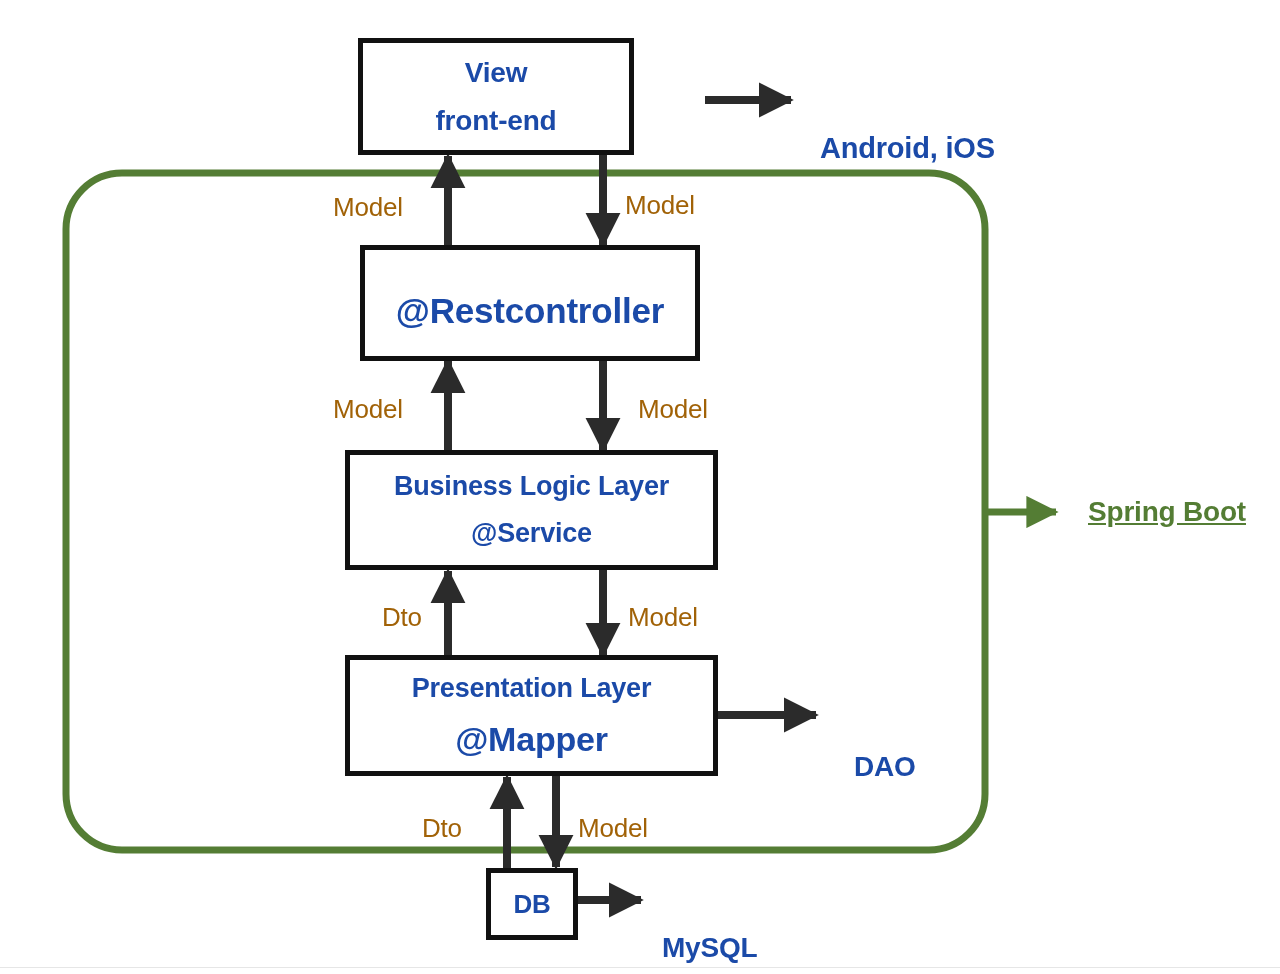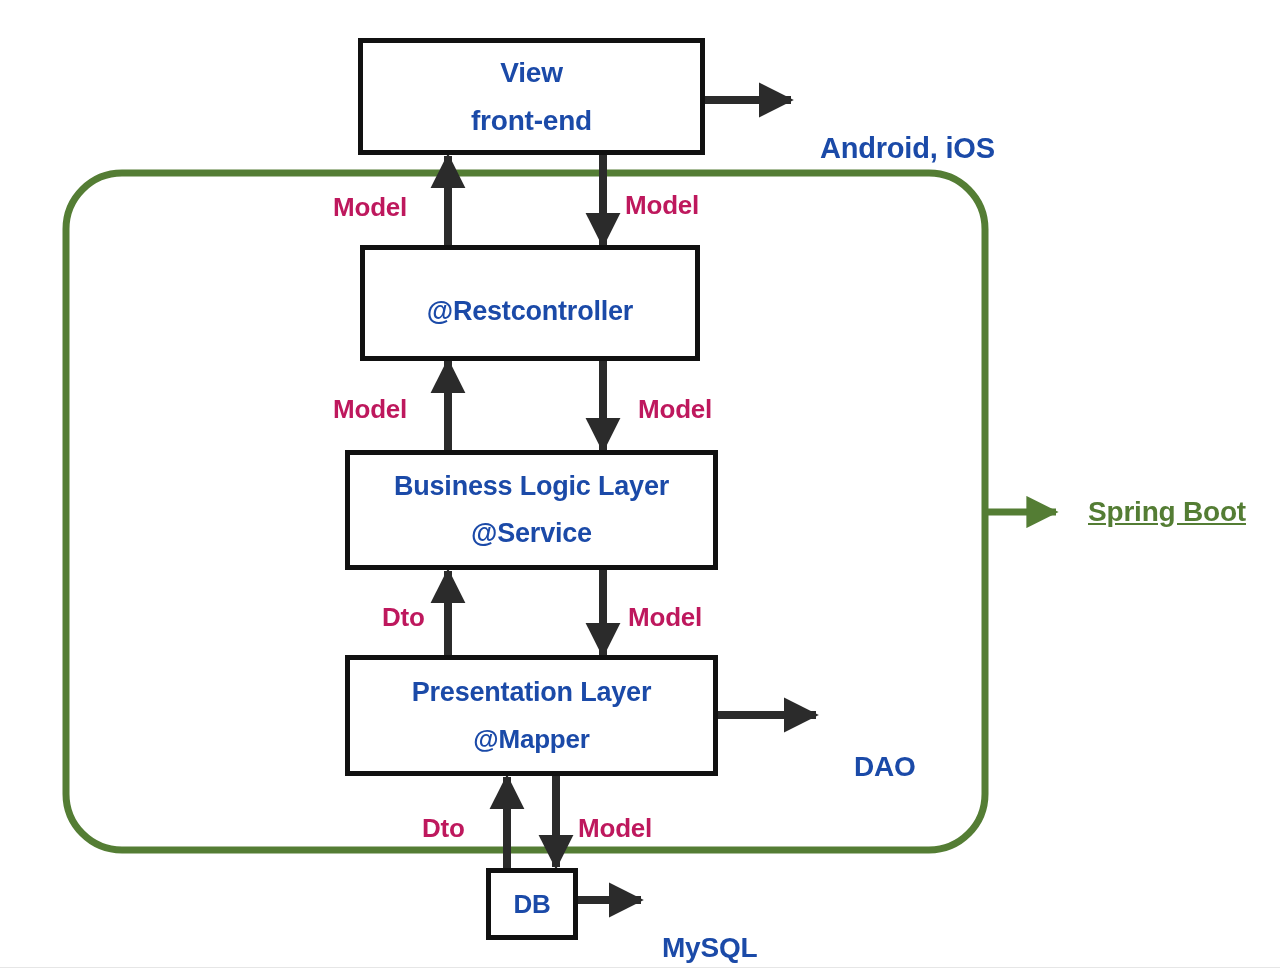--- a/index.html
+++ b/index.html
@@ -37,22 +37,22 @@
   }
   .node-line {
     color: #1B4AA8;
     font-weight: bold;
     letter-spacing: -0.2px;
     white-space: nowrap;
   }
   .node-line.l1 { margin-bottom: 16px; }
   .edge-label {
     position: absolute;
-    color: #be185d;
-    font-weight: bold;
+    color: #a16207;
+    font-weight: normal;
     white-space: nowrap;
     z-index: 4;
     letter-spacing: -0.2px;
   }
   .ext-label {
     position: absolute;
     font-weight: bold;
     white-space: nowrap;
     z-index: 4;
     letter-spacing: -0.2px;
@@ -104,37 +104,37 @@
 
     <line x1="717" y1="715" x2="816" y2="715" stroke="#2B2B2B" stroke-width="8" marker-end="url(#arrowDark)"></line>
 
     <line x1="507" y1="869" x2="507" y2="777" stroke="#2B2B2B" stroke-width="8" marker-end="url(#arrowDark)"></line>
 
     <line x1="556" y1="776" x2="556" y2="867" stroke="#2B2B2B" stroke-width="8" marker-end="url(#arrowDark)"></line>
 
     <line x1="578" y1="900" x2="641" y2="900" stroke="#2B2B2B" stroke-width="8" marker-end="url(#arrowDark)"></line>
   </svg>
 
-  <div class="node-box" style="left:358px; top:38px; width:347px; height:117px;">
+  <div class="node-box" style="left:358px; top:38px; width:276px; height:117px;">
     <div class="node-line l1" style="font-size:28px;">View</div>
     <div class="node-line" style="font-size:28px;">front-end</div>
   </div>
 
   <div class="node-box" style="left:360px; top:245px; width:340px; height:116px;">
-    <div class="node-line" style="font-size:27px;margin-top:16px;">@Restcontroller</div>
+    <div class="node-line" style="font-size:35px;margin-top:16px;">@Restcontroller</div>
   </div>
 
   <div class="node-box" style="left:345px; top:450px; width:373px; height:120px;">
     <div class="node-line l1" style="font-size:27px;">Business Logic Layer</div>
     <div class="node-line" style="font-size:27px;">@Service</div>
   </div>
 
   <div class="node-box" style="left:345px; top:655px; width:373px; height:121px;">
     <div class="node-line l1" style="font-size:27px;">Presentation Layer</div>
-    <div class="node-line" style="font-size:26px;">@Mapper</div>
+    <div class="node-line" style="font-size:34px;">@Mapper</div>
   </div>
 
   <div class="node-box" style="left:486px; top:868px; width:92px; height:72px;">
     <div class="node-line" style="font-size:26px;">DB</div>
   </div>
 
   <div class="edge-label" style="left:333px; top:192px; font-size:26px;">Model</div>
 
   <div class="edge-label" style="left:625px; top:190px; font-size:26px;">Model</div>
 

